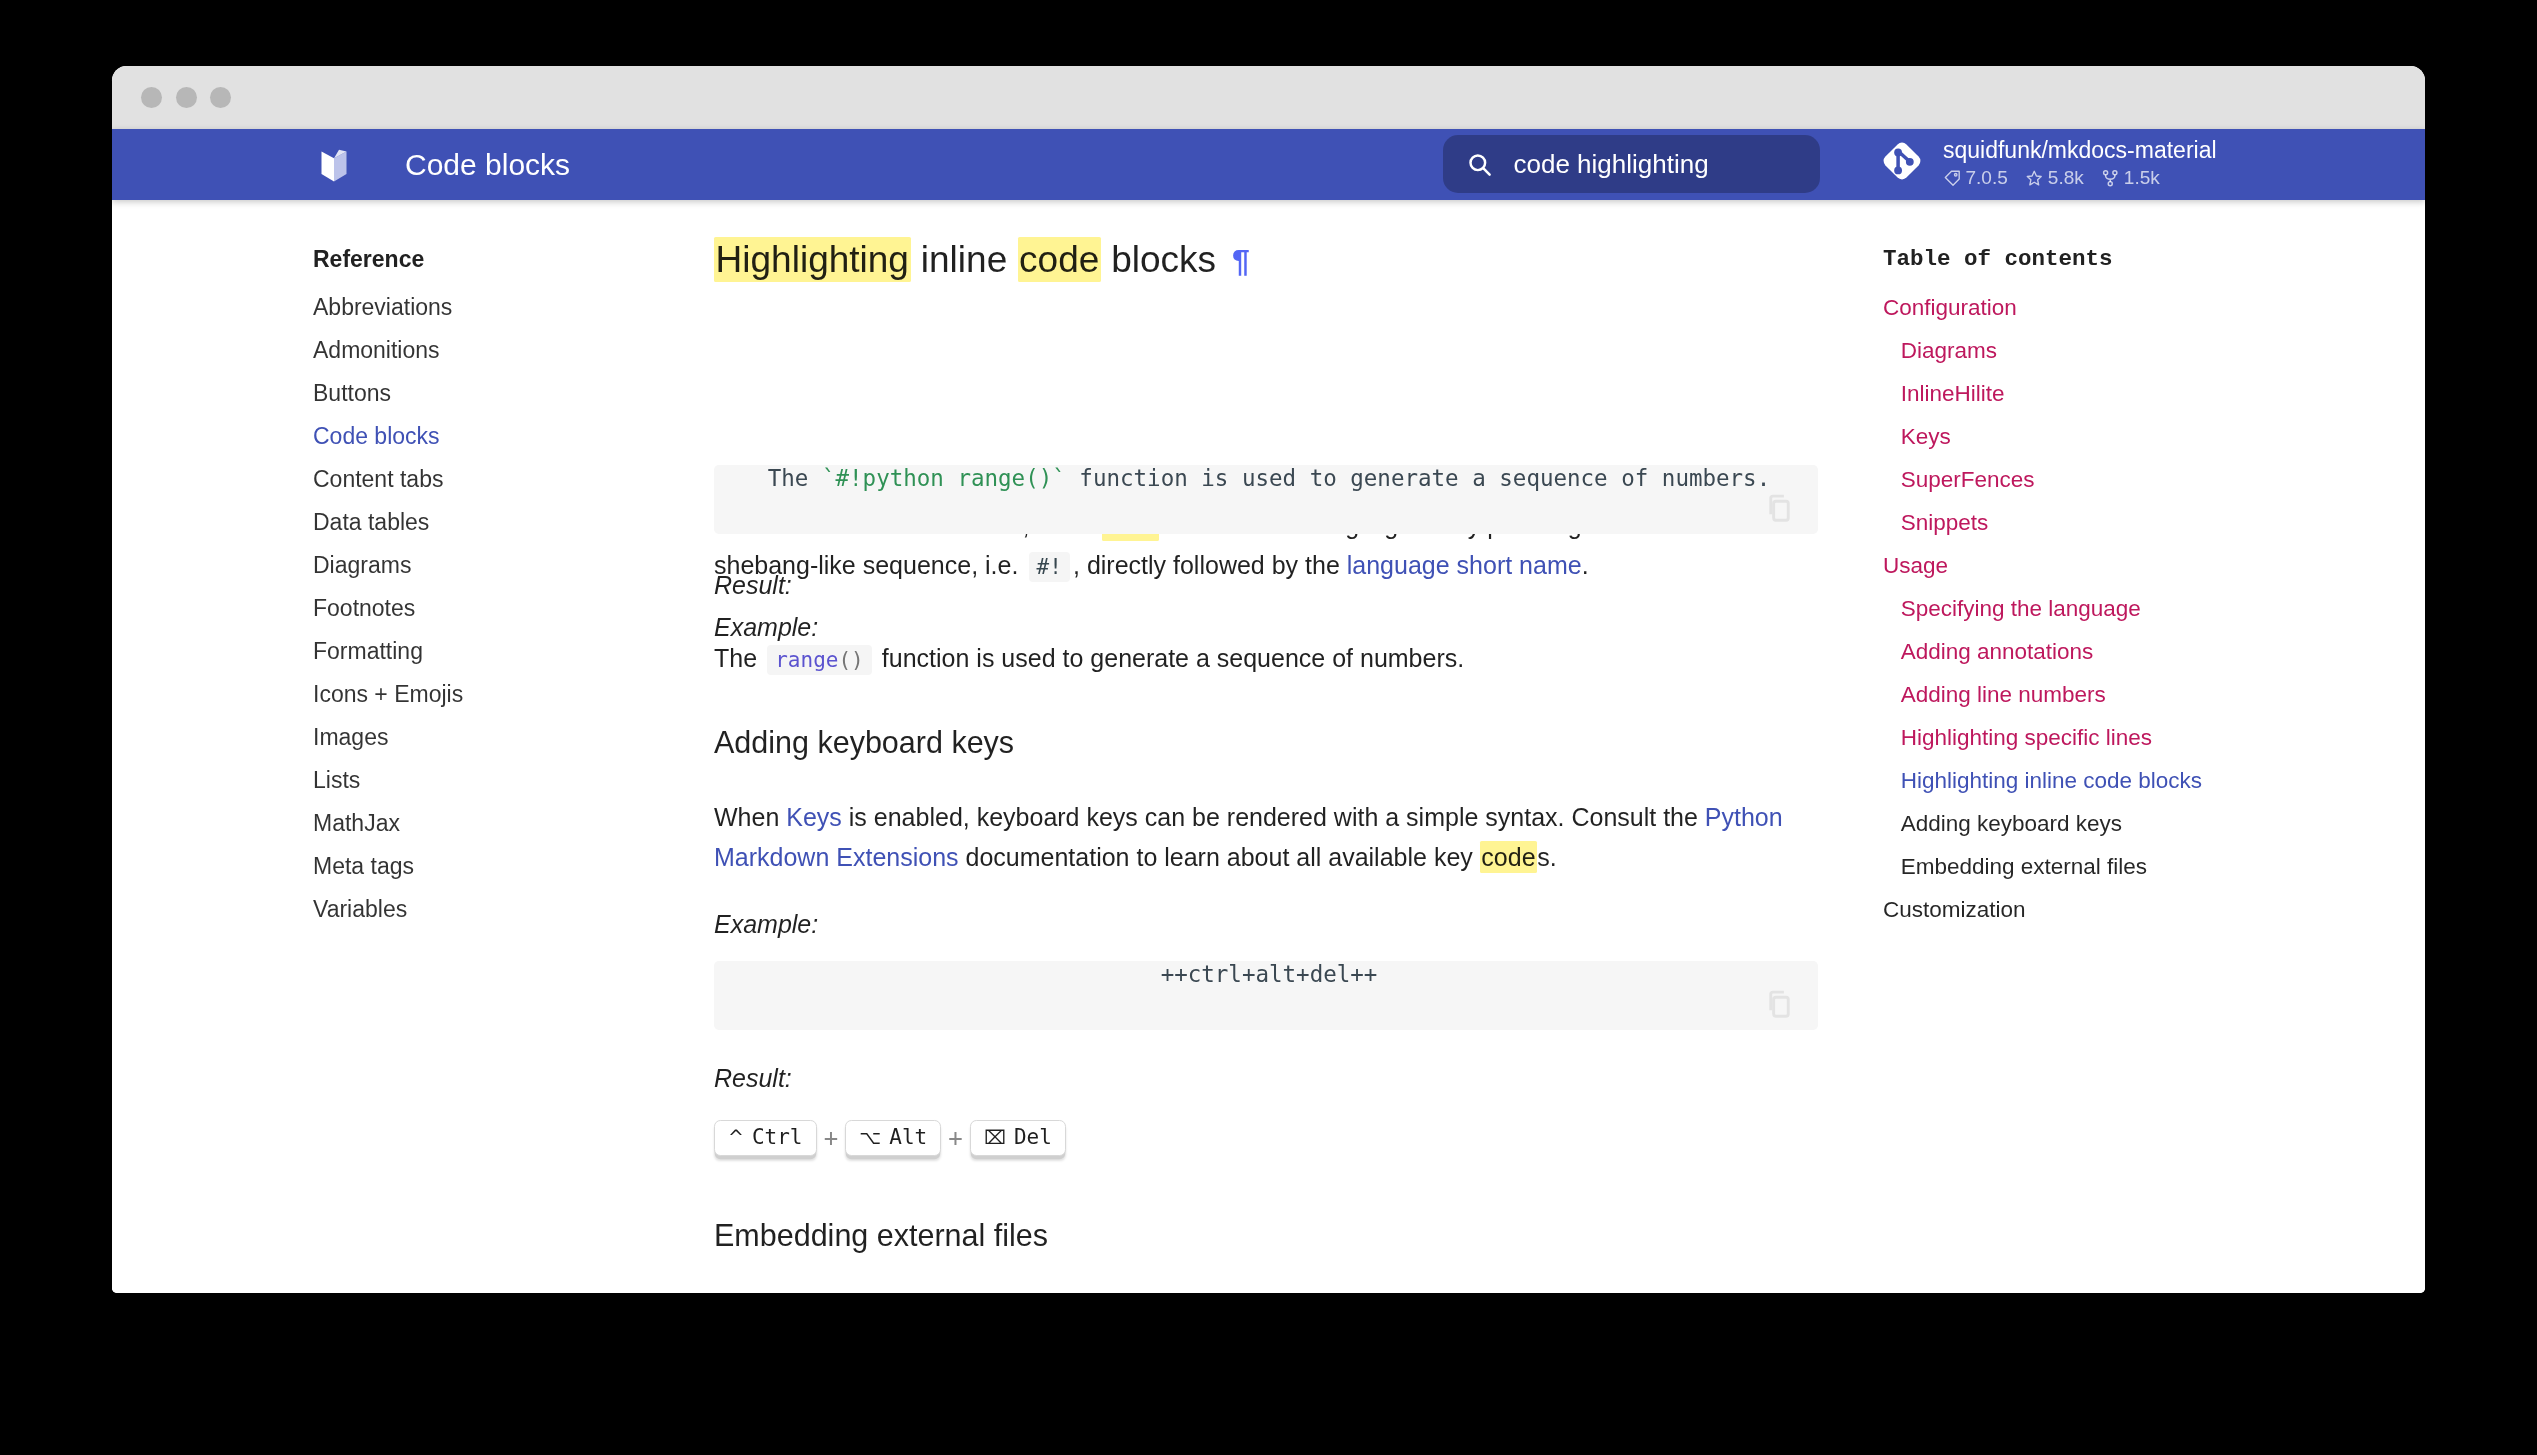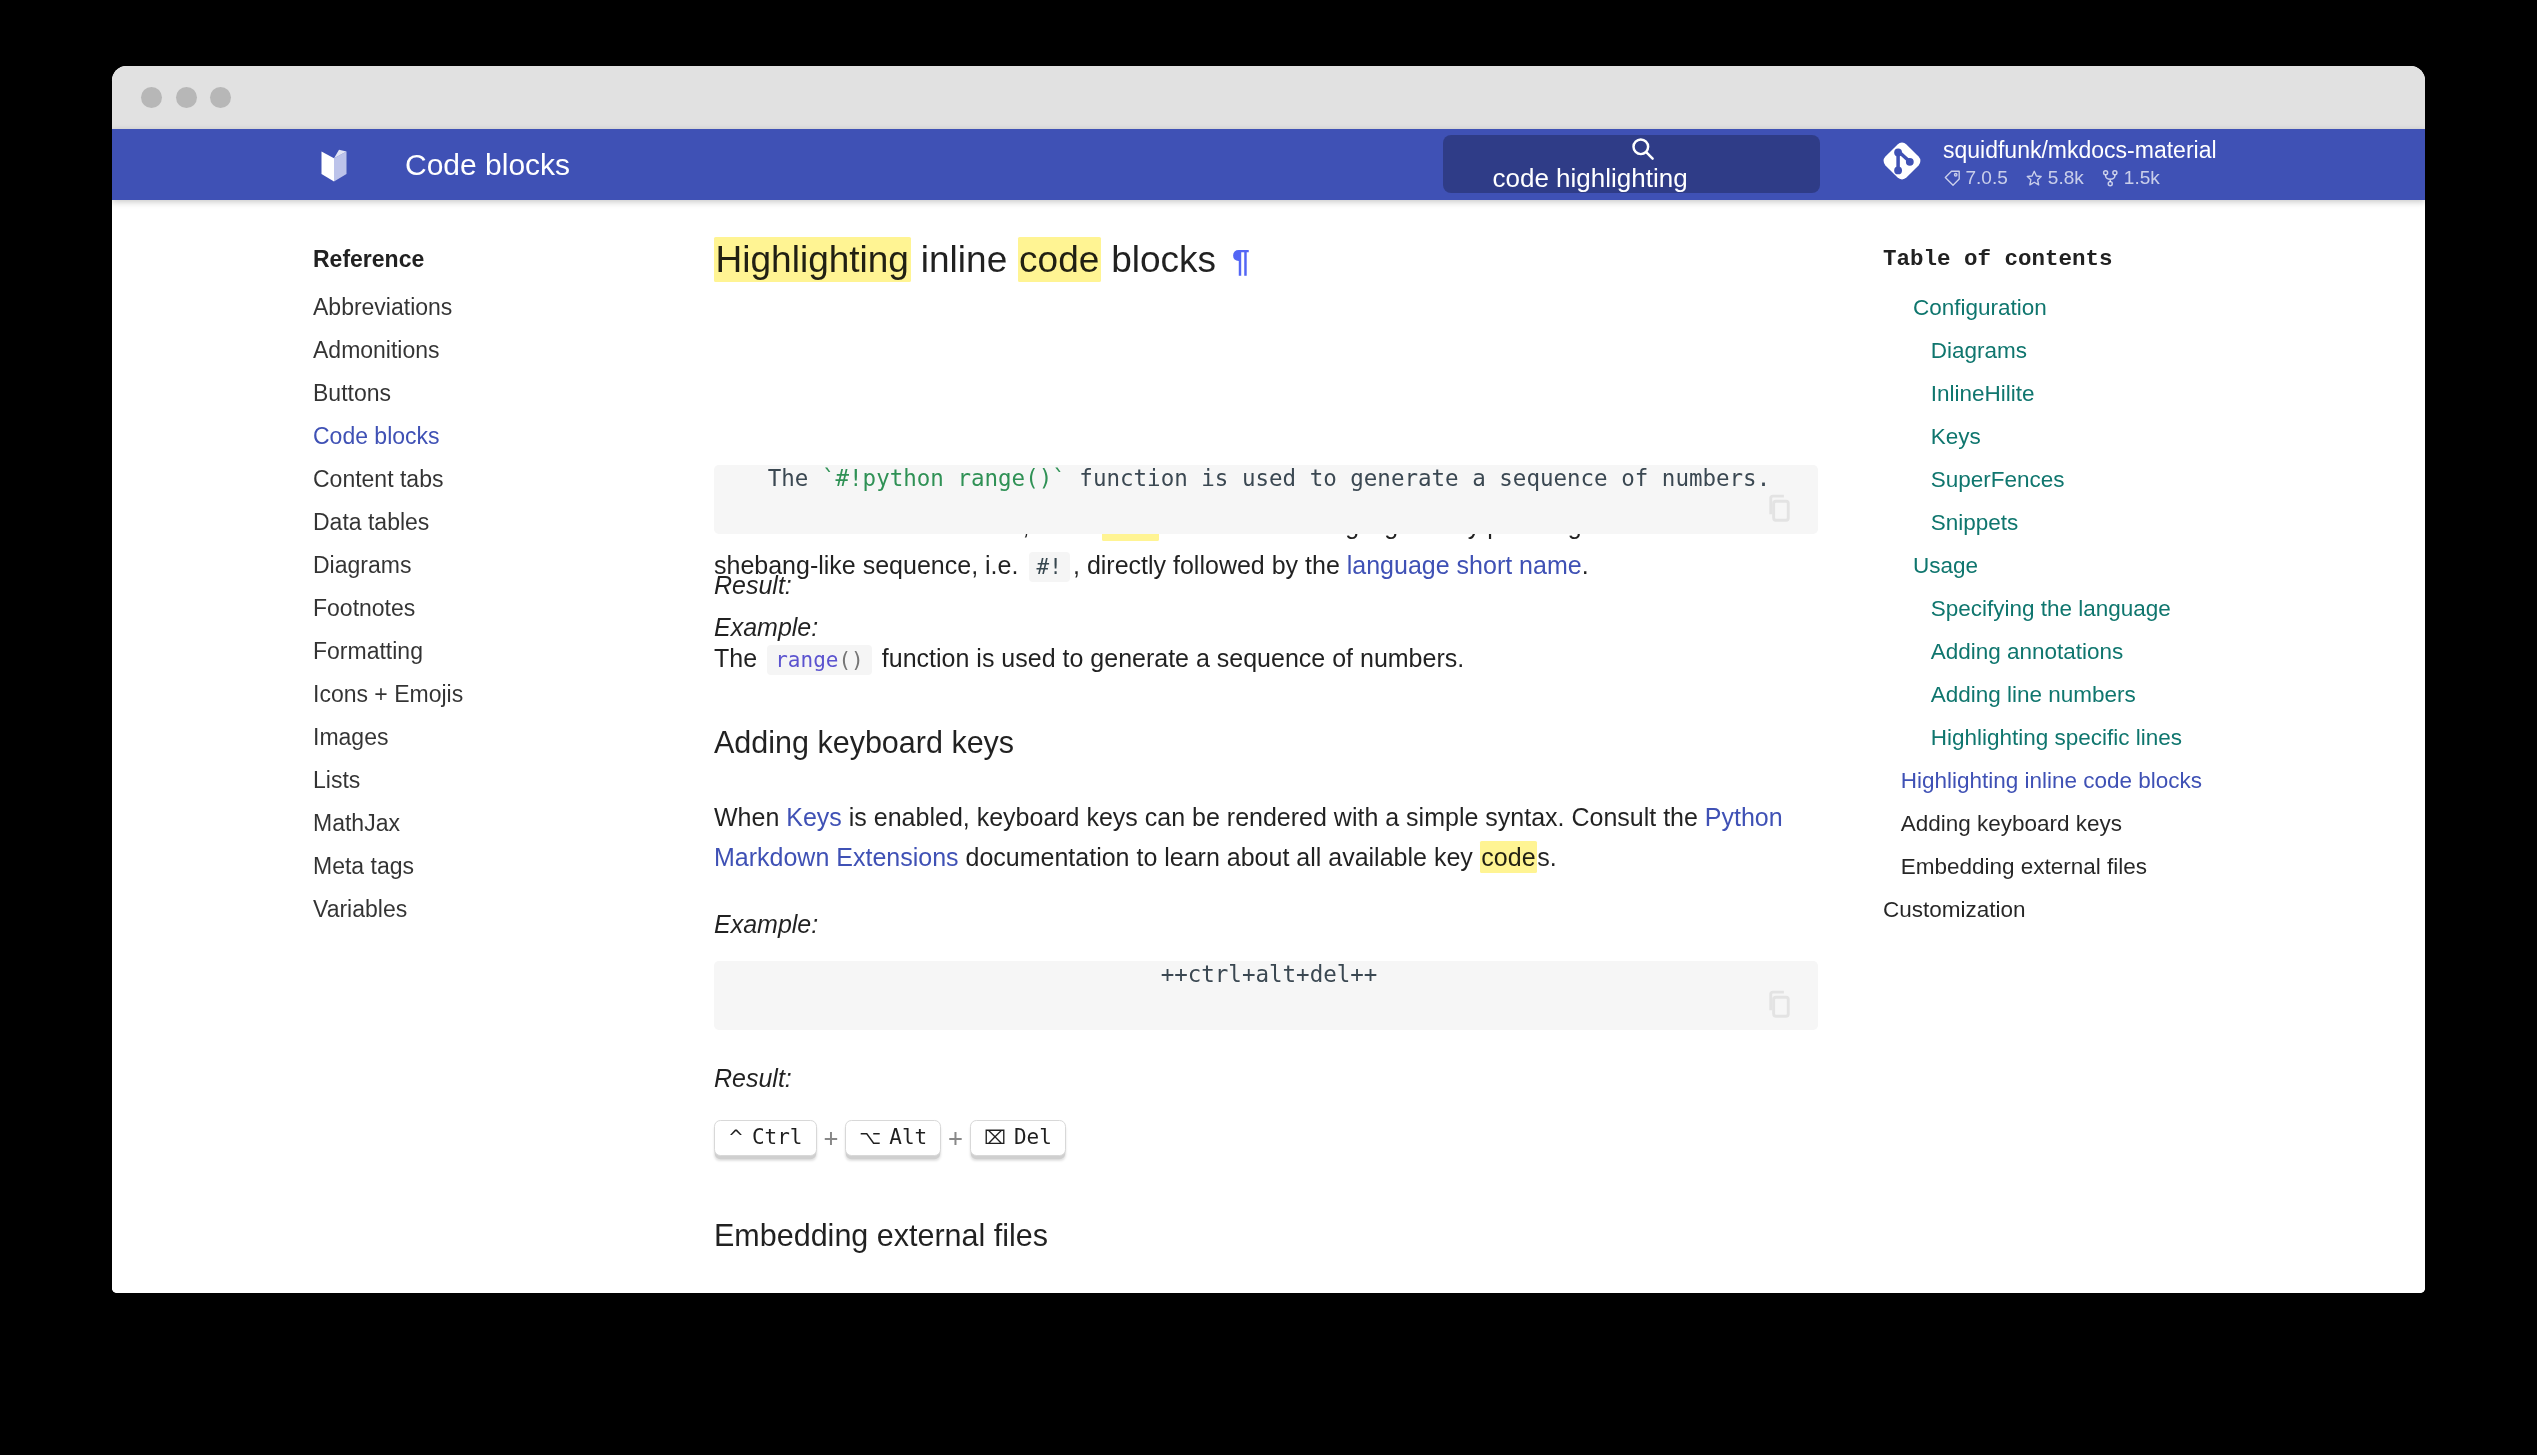--- a/index.html
+++ b/index.html
@@ -13,41 +13,41 @@
     background:#fff;border-radius:14.5px 14.5px 4.8px 4.8px;overflow:hidden;
   }
   
   .titlebar{height:63px;background:#e1e1e1;display:flex;align-items:center;padding-left:29px;gap:13.7px;}
   .dot{width:21px;height:21px;border-radius:50%;background:#b7b7b7;}
   
   .header{position:relative;height:71px;background:#3f51b5;box-shadow:0 2.4px 6.4px rgba(0,0,0,.22);z-index:5;}
   .logo{position:absolute;left:202px;top:15.3px;width:40px;height:40px;}
   .site-title{position:absolute;left:293px;top:0;line-height:71px;font-size:30px;color:#fff;}
   .search{position:absolute;left:1331px;top:6.4px;width:377px;height:58px;background:rgba(0,0,0,.25);
-    border-radius:8px;display:flex;align-items:center;flex-direction:column;}
+    border-radius:15px;display:flex;align-items:center;}
   .search svg{margin-left:22.5px;flex:0 0 auto;}
   .search input{background:transparent;border:none;outline:none;color:#fff;
     font-size:26px;margin-left:19px;width:297px;font-family:"Liberation Sans",sans-serif;}
   .repo{position:absolute;left:1765px;top:7.2px;display:flex;align-items:center;gap:16px;color:#fff;cursor:pointer;}
   .repo-name{font-size:23px;line-height:29px;}
   .repo-stats{display:flex;align-items:center;gap:6.4px;font-size:19px;color:rgba(255,255,255,.72);margin-top:1.6px;}
   .repo-stats .st{display:flex;align-items:center;gap:4px;margin-right:11.2px;}
   
   .content{position:relative;height:1094px;background:#fff;}
   
   .sidebar{position:absolute;left:201px;top:43px;width:345px;}
   .nav-title{font-size:23px;font-weight:bold;color:#212121;height:43px;line-height:32px;}
   .nav-item{font-size:23px;color:rgba(0,0,0,.8);height:43px;line-height:43px;cursor:pointer;}
   .nav-item.active{color:#3f51b5;}
   
   .toc{position:absolute;left:1771px;top:43px;width:385px;}
   .toc-title{font-size:22.5px;font-weight:bold;color:#212121;height:43px;line-height:32px;font-family:Liberation Mono, monospace;}
   .toc-item{font-size:22.5px;color:rgba(0,0,0,.85);height:43px;line-height:43px;cursor:pointer;white-space:nowrap;}
   .toc-item.lvl2{padding-left:17.7px;}
-  .toc-item.dim{color:#0f766e;margin-left:30px;}
+  .toc-item.dim{color:#be185d;}
   .toc-item.active{color:#3f51b5;}
   
   .main{position:absolute;left:602px;top:0;width:1104px;height:1094px;}
   .main > *{position:absolute;left:0;}
   h1.art{top:39px;margin:0;font-size:37px;font-weight:400;color:rgba(0,0,0,.87);letter-spacing:0;}
   .pilcrow{color:#5366f5;font-weight:bold;margin-left:16px;font-size:32px;cursor:pointer;}
   mark.hl{background:rgba(255,235,59,.55);color:inherit;padding:2.4px 1.6px;border-radius:1.6px;}
   .para{margin:0;font-size:25px;line-height:40px;color:rgba(0,0,0,.87);width:1104px;}
   .p1{top:305px;}
   .p2{top:438px;}

